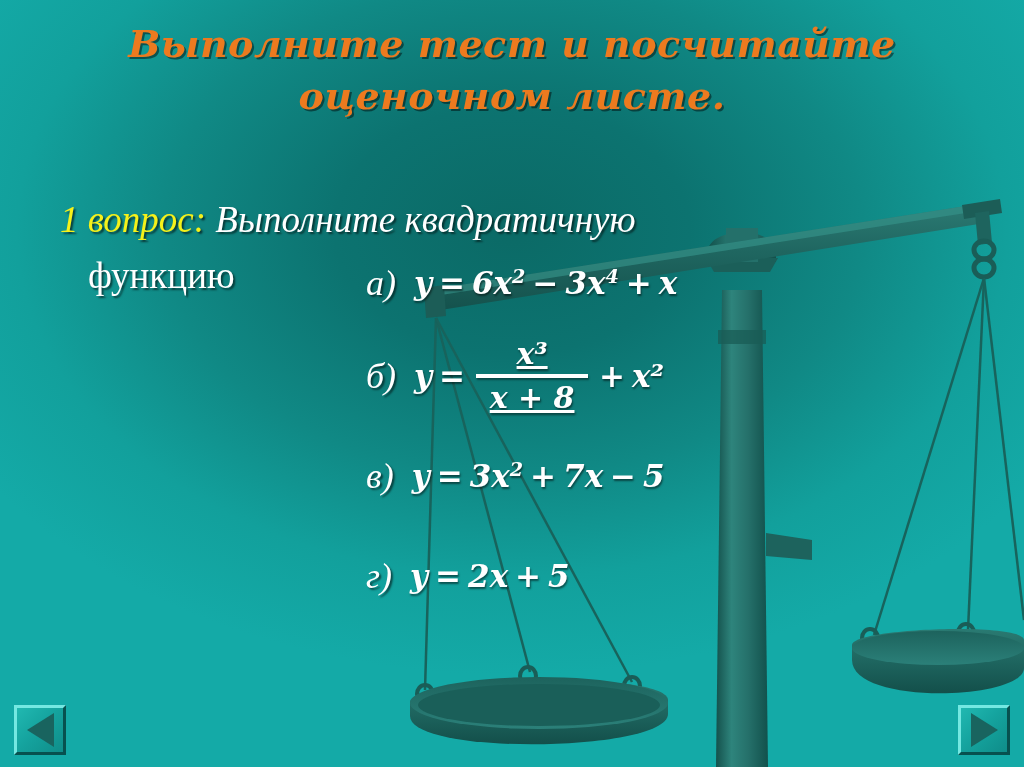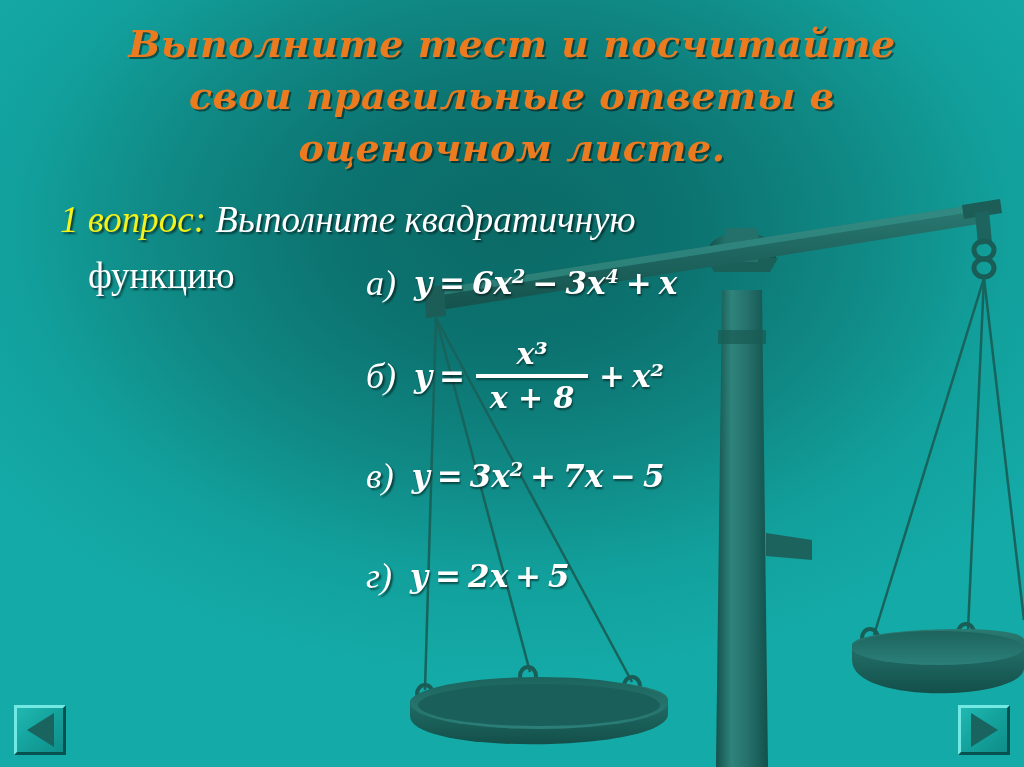--- a/index.html
+++ b/index.html
@@ -126,20 +126,21 @@
     flex-direction: column;
     align-items: center;
     margin: 0 4px;
     vertical-align: middle;
   }
   .fracwrap .num,
   .fracwrap .den {
     padding: 0 10px;
     font-size: 30px;
     line-height: 1.05;
+    text-decoration: underline;
   }
   .fracwrap .bar {
     width: 100%;
     min-width: 112px;
     height: 4px;
     background: #ffffff;
     margin: 4px 0;
     box-shadow: 1px 2px 2px rgba(0,0,0,0.4);
   }
 
@@ -263,21 +264,20 @@
       <path d="M410,702 C410,676 668,670 668,700 L668,714 C668,752 410,756 410,716 Z" fill="url(#panGrad)"></path>
       <ellipse cx="539" cy="703" rx="129" ry="26" fill="url(#panTopGrad)"></ellipse>
       <ellipse cx="539" cy="705" rx="121" ry="21" fill="#1a5f59"></ellipse>
     </g>
   </svg>
 
   <div id="content">
 
     <div class="title-block">
       <div class="title-line">Выполните тест и посчитайте</div>
-      <div class="title-line">свои правильные ответы в</div>
       <div class="title-line">оценочном листе.</div>
     </div>
 
     <div class="question-line">
       <span class="question-label">1 вопрос:</span><span> Выполните квадратичную</span>
     </div>
     <div class="question-line2">функцию</div>
 
     <div class="opt" id="opt-a">
       <span class="opt-letter">а)</span>

